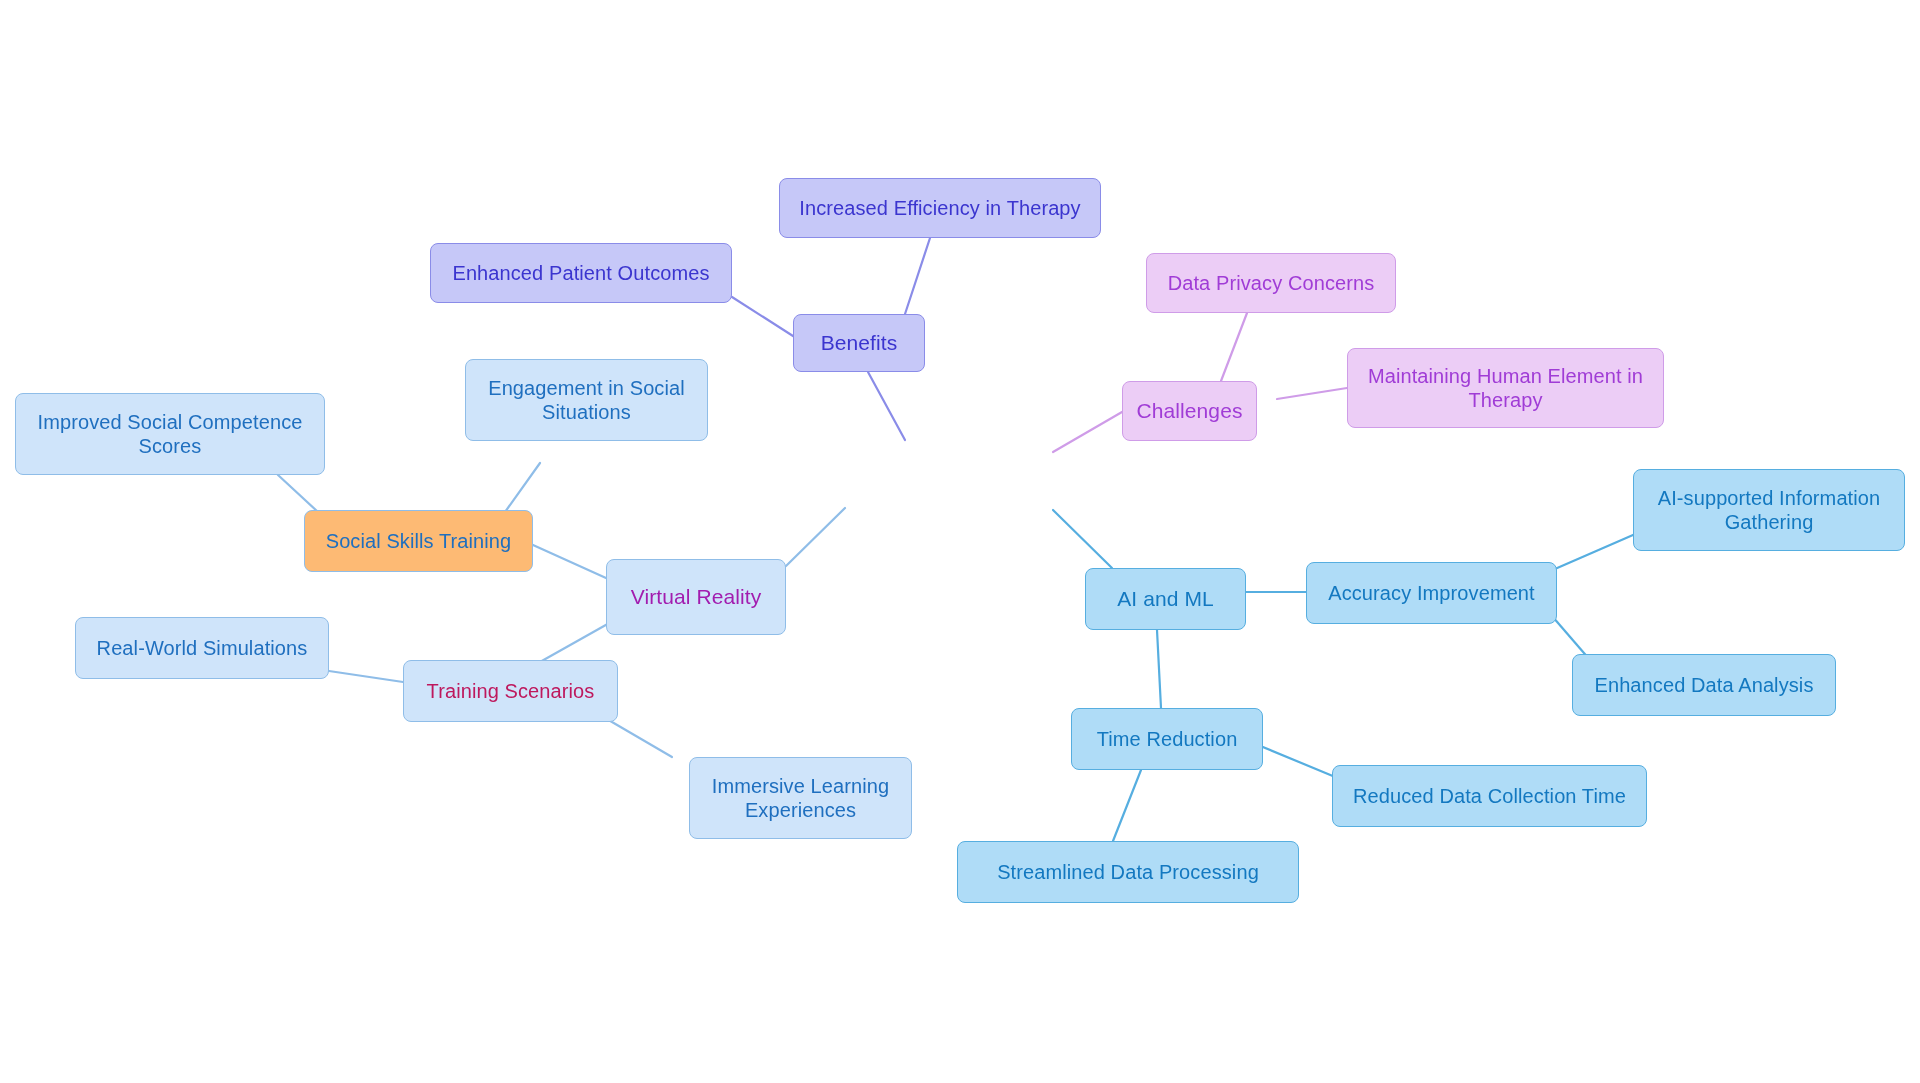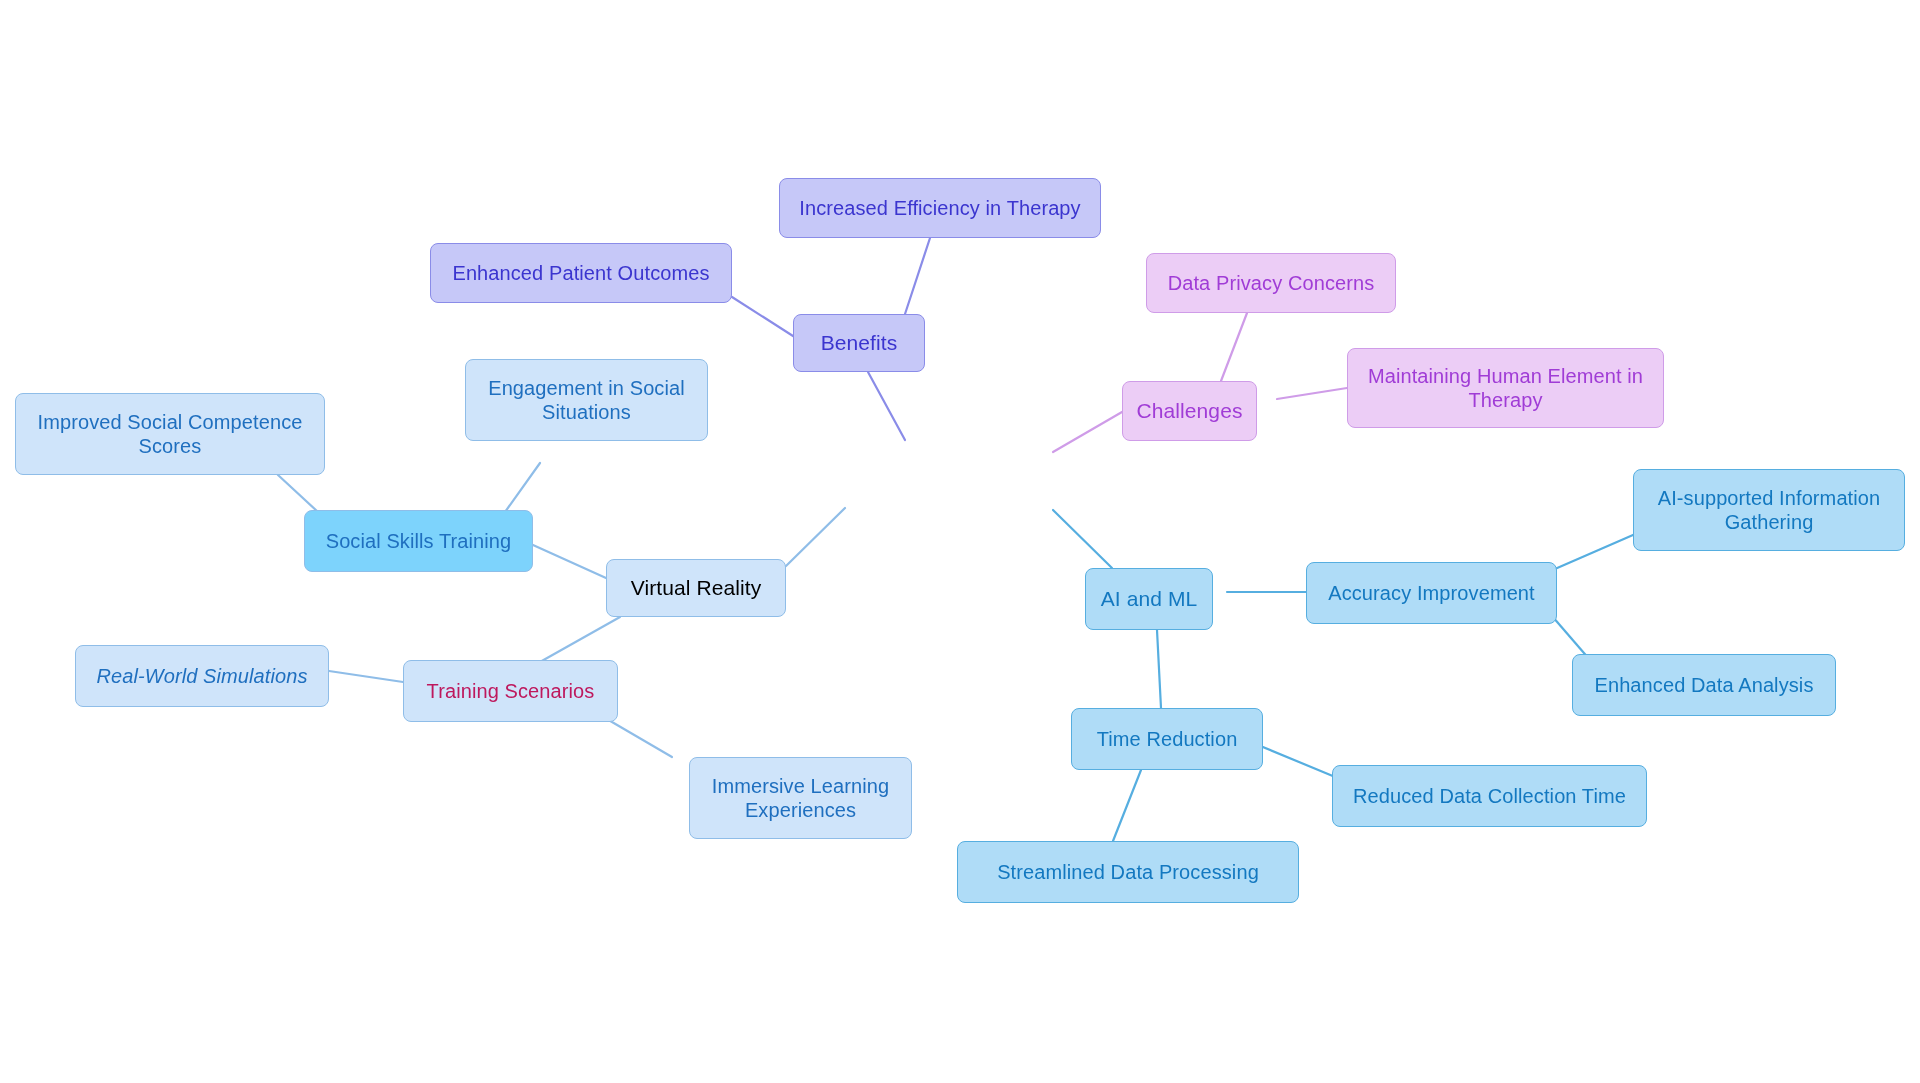--- a/index.html
+++ b/index.html
@@ -75,31 +75,31 @@
       <line x1="403" y1="682" x2="329" y2="671" stroke="#8fbde8" stroke-width="2.2" stroke-linecap="round"></line>
       <line x1="600" y1="715" x2="672" y2="757" stroke="#8fbde8" stroke-width="2.2" stroke-linecap="round"></line>
     </svg>
     <div class="node level1" style="left: 793px; top: 314px; width: 132px; height: 58px; background: rgb(198, 200, 248); border-color: rgb(138, 140, 232); color: rgb(59, 53, 207);">Benefits</div>
     <div class="node level2" style="left: 779px; top: 178px; width: 322px; height: 60px; background: rgb(198, 200, 248); border-color: rgb(138, 140, 232); color: rgb(59, 53, 207);">Increased Efficiency in Therapy</div>
     <div class="node level2" style="left: 430px; top: 243px; width: 302px; height: 60px; background: rgb(198, 200, 248); border-color: rgb(138, 140, 232); color: rgb(59, 53, 207);">Enhanced Patient Outcomes</div>
     <div class="node level1" style="left: 1122px; top: 381px; width: 135px; height: 60px; background: rgb(236, 205, 246); border-color: rgb(207, 156, 232); color: rgb(160, 60, 214);">Challenges</div>
     <div class="node level2" style="left: 1146px; top: 253px; width: 250px; height: 60px; background: rgb(236, 205, 246); border-color: rgb(207, 156, 232); color: rgb(160, 60, 214);">Data Privacy Concerns</div>
     <div class="node level2" style="left: 1347px; top: 348px; width: 317px; height: 80px; background: rgb(236, 205, 246); border-color: rgb(207, 156, 232); color: rgb(160, 60, 214);">Maintaining Human Element in
 Therapy</div>
-    <div class="node level1" style="left: 1085px; top: 568px; width: 128px; height: 62px; background: rgb(175, 220, 247); border-color: rgb(86, 174, 224); color: rgb(19, 120, 192);">AI and ML</div>
+    <div class="node level1" style="left: 1085px; top: 568px; width: 161px; height: 62px; background: rgb(175, 220, 247); border-color: rgb(86, 174, 224); color: rgb(19, 120, 192);">AI and ML</div>
     <div class="node level2" style="left: 1306px; top: 562px; width: 251px; height: 62px; background: rgb(175, 220, 247); border-color: rgb(86, 174, 224); color: rgb(19, 120, 192);">Accuracy Improvement</div>
     <div class="node level2" style="left: 1633px; top: 469px; width: 272px; height: 82px; background: rgb(175, 220, 247); border-color: rgb(86, 174, 224); color: rgb(19, 120, 192);">AI-supported Information
 Gathering</div>
     <div class="node level2" style="left: 1572px; top: 654px; width: 264px; height: 62px; background: rgb(175, 220, 247); border-color: rgb(86, 174, 224); color: rgb(19, 120, 192);">Enhanced Data Analysis</div>
     <div class="node level2" style="left: 1071px; top: 708px; width: 192px; height: 62px; background: rgb(175, 220, 247); border-color: rgb(86, 174, 224); color: rgb(19, 120, 192);">Time Reduction</div>
     <div class="node level2" style="left: 1332px; top: 765px; width: 315px; height: 62px; background: rgb(175, 220, 247); border-color: rgb(86, 174, 224); color: rgb(19, 120, 192);">Reduced Data Collection Time</div>
     <div class="node level2" style="left: 957px; top: 841px; width: 342px; height: 62px; background: rgb(175, 220, 247); border-color: rgb(86, 174, 224); color: rgb(19, 120, 192);">Streamlined Data Processing</div>
-    <div class="node level1" style="left: 606px; top: 559px; width: 180px; height: 58px; background: rgb(207, 228, 250); border-color: rgb(143, 189, 232); color: #000000;">Virtual Reality</div>
-    <div class="node level2" style="left: 304px; top: 510px; width: 229px; height: 62px; background: #7dd3fc; border-color: rgb(143, 189, 232); color: rgb(31, 111, 191);">Social Skills Training</div>
+    <div class="node level1" style="left: 606px; top: 559px; width: 180px; height: 76px; background: rgb(207, 228, 250); border-color: rgb(143, 189, 232); color: #a21caf;">Virtual Reality</div>
+    <div class="node level2" style="left: 304px; top: 510px; width: 229px; height: 62px; background: #fdba74; border-color: rgb(143, 189, 232); color: rgb(31, 111, 191);">Social Skills Training</div>
     <div class="node level2" style="left: 15px; top: 393px; width: 310px; height: 82px; background: rgb(207, 228, 250); border-color: rgb(143, 189, 232); color: rgb(31, 111, 191);">Improved Social Competence
 Scores</div>
     <div class="node level2" style="left: 465px; top: 359px; width: 243px; height: 82px; background: rgb(207, 228, 250); border-color: rgb(143, 189, 232); color: rgb(31, 111, 191);">Engagement in Social
 Situations</div>
     <div class="node level2" style="left: 403px; top: 660px; width: 215px; height: 62px; background: rgb(207, 228, 250); border-color: rgb(143, 189, 232); color: #be185d;">Training Scenarios</div>
-    <div class="node level2" style="left: 75px; top: 645px; width: 254px; height: 62px; background: rgb(207, 228, 250); border-color: rgb(143, 189, 232); color: rgb(31, 111, 191); font-style: italic;">Real-World Simulations</div>
+    <div class="node level2" style="left: 75px; top: 617px; width: 254px; height: 62px; background: rgb(207, 228, 250); border-color: rgb(143, 189, 232); color: rgb(31, 111, 191);">Real-World Simulations</div>
     <div class="node level2" style="left: 681px; top: 757px; width: 223px; height: 82px; background: rgb(207, 228, 250); border-color: rgb(143, 189, 232); color: rgb(31, 111, 191); margin-left: 8px;">Immersive Learning
 Experiences</div>
   </div>
 
 </body></html>

